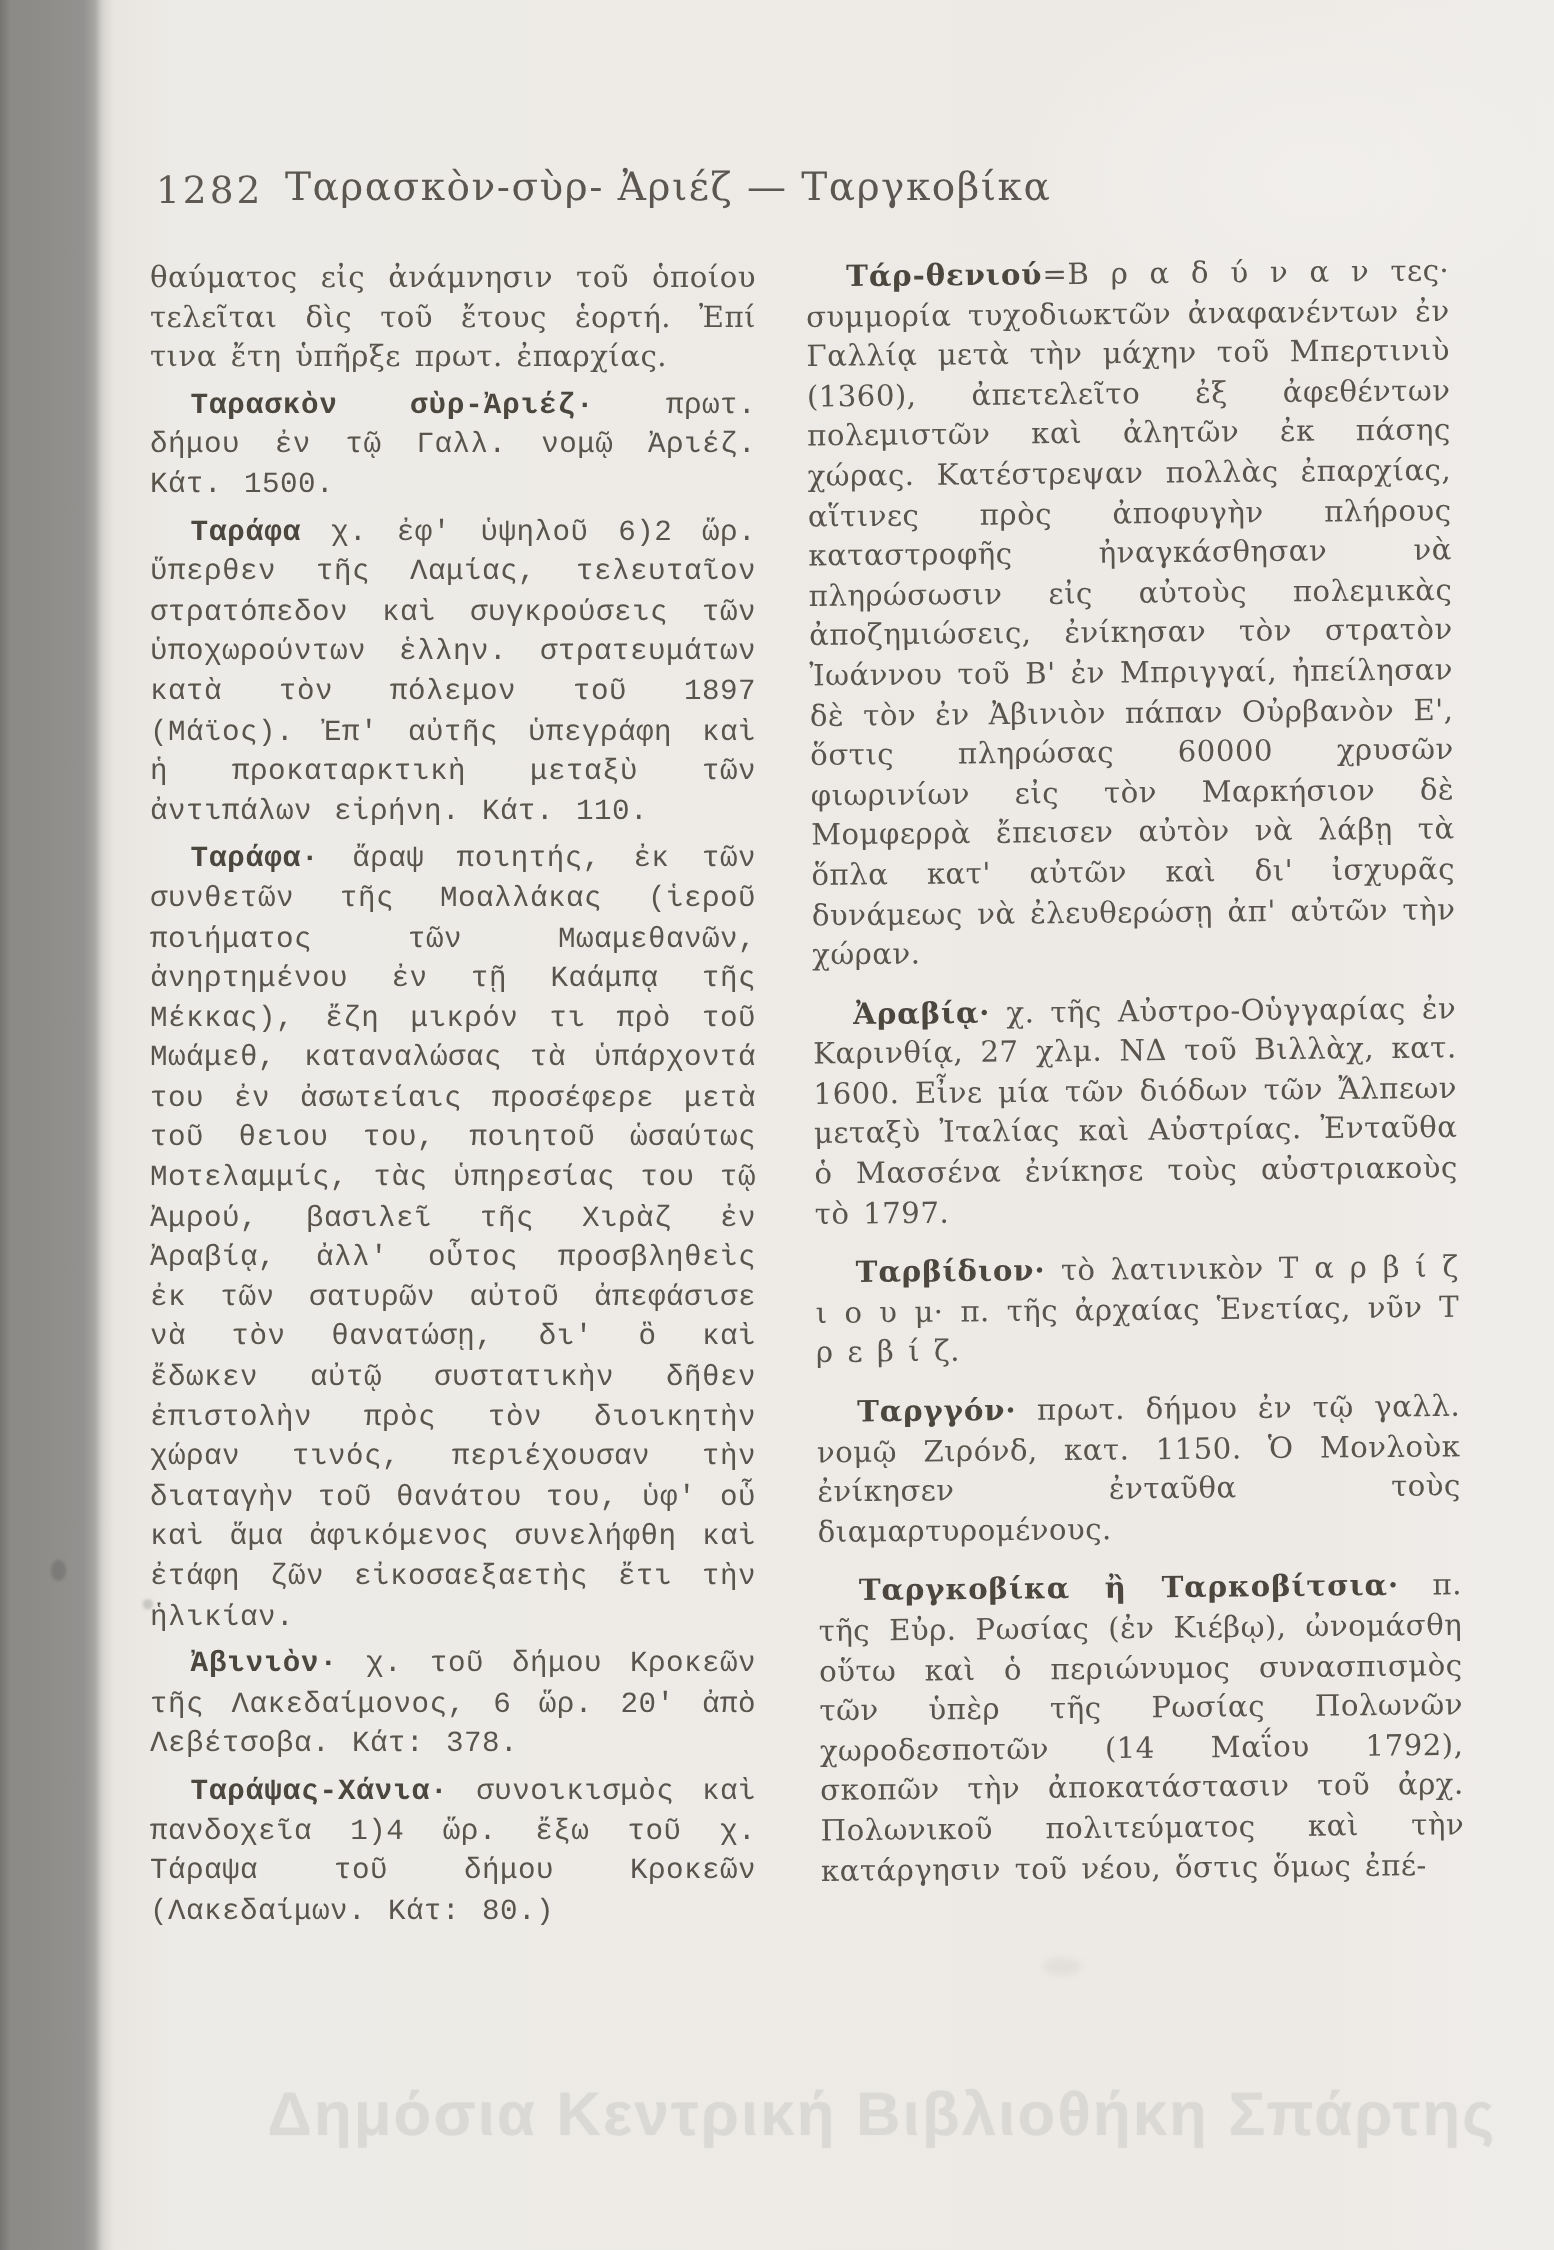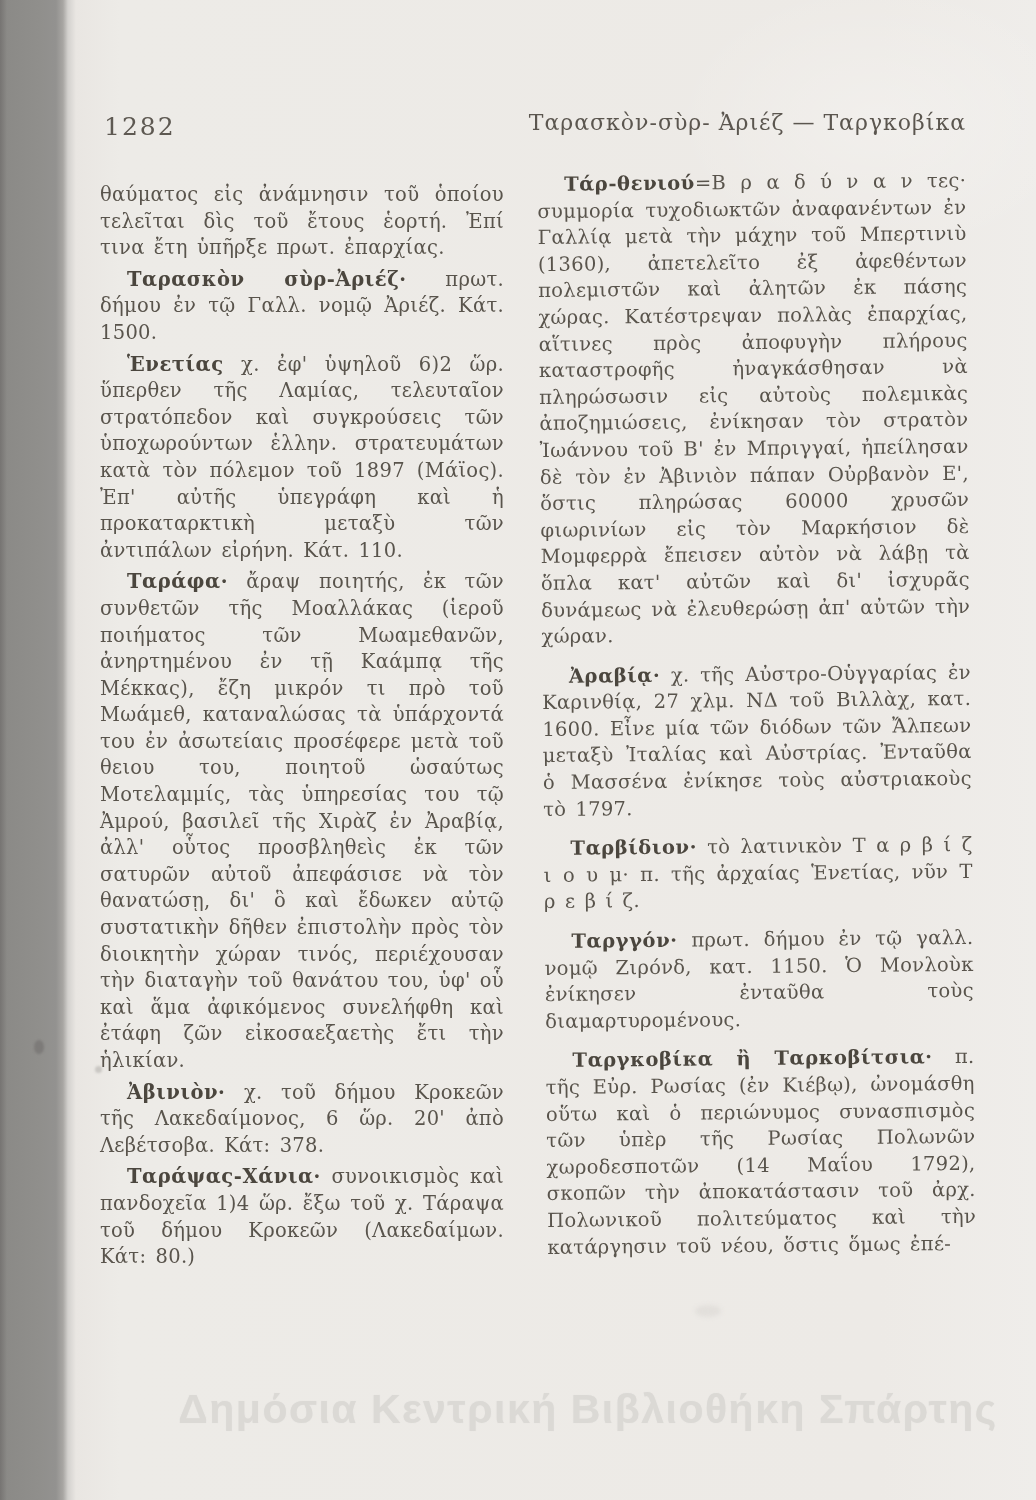--- a/index.html
+++ b/index.html
@@ -13,32 +13,32 @@
         #edeae6 85%, #efedea 100%);
     font-family:"DejaVu Serif", serif;
     color:#59544c;
   }
   .speck{position:absolute;border-radius:50%;}
   .header-row{position:absolute;top:110px;left:100px;width:866px;height:40px;}
   .page-number{
     position:absolute;left:4px;top:2px;font-size:25px;letter-spacing:2px;color:#5e5952;
   }
   .running-header{
-    position:absolute;left:0;right:0;top:0;text-align:right;padding-left:90px;
-    font-size:22px;letter-spacing:1px;color:#5b564f;
+    position:absolute;left:0;right:0;top:0;text-align:left;padding-left:90px;
+    font-size:26px;letter-spacing:1px;color:#5b564f;
   }
   .columns{
     position:absolute;top:172px;left:100px;width:866px;display:flex;gap:33px;
   }
   .col{font-size:19.5px;line-height:26.6px;text-align:justify;
        letter-spacing:.015em;word-spacing:.14em;}
-  .col-left{width:404px;margin-top:10px;}
+  .col-left{width:404px;}
   .col-right{width:429px;transform:rotate(-0.55deg);transform-origin:0 0;}
   .entry{margin:0;text-indent:27px;}
-  .col-left .entry + .entry{margin-top:5px;}
+  .col-left .entry + .entry{margin-top:5px;font-family:Liberation Mono, monospace;}
   .col-right .entry + .entry{margin-top:13px;}
   .entry.cont{text-indent:0;}
   .headword{font-weight:bold;color:#4b463e;letter-spacing:.03em;}
   .watermark{
     position:absolute;left:140px;right:0;top:1386px;text-align:center;
     font-family:"Liberation Sans", sans-serif;font-weight:bold;
     font-size:41px;letter-spacing:1.5px;color:#dbd9d5;
     text-shadow:0 0 1px rgba(219,217,213,.6);
   }
 </style>
@@ -54,21 +54,21 @@
   <div class="header-row">
     <span class="page-number">1282</span>
     <div class="running-header">Ταρασκὸν-σὺρ- Ἀριέζ — Ταργκοβίκα</div>
   </div>
 
   <div class="columns">
 
     <div class="col col-left">
       <p class="entry cont"><b class="headword"></b><span>θαύματος εἰς ἀνάμνησιν τοῦ ὁποίου τελεῖται δὶς τοῦ ἔτους ἑορτή. Ἐπί τινα ἔτη ὑπῆρξε πρωτ. ἐπαρχίας.</span></p>
       <p class="entry"><b class="headword">Ταρασκὸν σὺρ-Ἀριέζ·</b><span> πρωτ. δήμου ἐν τῷ Γαλλ. νομῷ Ἀριέζ. Κάτ. 1500.</span></p>
-      <p class="entry"><b class="headword">Ἑνετίας</b><span> χ. ἐφ' ὑψηλοῦ 6)2 ὥρ. ὕπερθεν τῆς Λαμίας, τελευταῖον στρατόπεδον καὶ συγκρούσεις τῶν ὑποχωρούντων ἑλλην. στρατευμάτων κατὰ τὸν πόλεμον τοῦ 1897 (Μάϊος). Ἐπ' αὐτῆς ὑπεγράφη καὶ ἡ προκαταρκτικὴ μεταξὺ τῶν ἀντιπάλων εἰρήνη. Κάτ. 110.</span></p>
+      <p class="entry"><b class="headword">Ταράφα</b><span> χ. ἐφ' ὑψηλοῦ 6)2 ὥρ. ὕπερθεν τῆς Λαμίας, τελευταῖον στρατόπεδον καὶ συγκρούσεις τῶν ὑποχωρούντων ἑλλην. στρατευμάτων κατὰ τὸν πόλεμον τοῦ 1897 (Μάϊος). Ἐπ' αὐτῆς ὑπεγράφη καὶ ἡ προκαταρκτικὴ μεταξὺ τῶν ἀντιπάλων εἰρήνη. Κάτ. 110.</span></p>
       <p class="entry"><b class="headword">Ταράφα·</b><span> ἄραψ ποιητής, ἐκ τῶν συνθετῶν τῆς Μοαλλάκας (ἱεροῦ ποιήματος τῶν Μωαμεθανῶν, ἀνηρτημένου ἐν τῇ Καάμπᾳ τῆς Μέκκας), ἔζη μικρόν τι πρὸ τοῦ Μωάμεθ, καταναλώσας τὰ ὑπάρχοντά του ἐν ἀσωτείαις προσέφερε μετὰ τοῦ θειου του, ποιητοῦ ὡσαύτως Μοτελαμμίς, τὰς ὑπηρεσίας του τῷ Ἀμρού, βασιλεῖ τῆς Χιρὰζ ἐν Ἀραβίᾳ, ἀλλ' οὗτος προσβληθεὶς ἐκ τῶν σατυρῶν αὐτοῦ ἀπεφάσισε νὰ τὸν θανατώσῃ, δι' ὃ καὶ ἔδωκεν αὐτῷ συστατικὴν δῆθεν ἐπιστολὴν πρὸς τὸν διοικητὴν χώραν τινός, περιέχουσαν τὴν διαταγὴν τοῦ θανάτου του, ὑφ' οὗ καὶ ἅμα ἀφικόμενος συνελήφθη καὶ ἐτάφη ζῶν εἰκοσαεξαετὴς ἔτι τὴν ἡλικίαν.</span></p>
       <p class="entry"><b class="headword">Ἀβινιὸν·</b><span> χ. τοῦ δήμου Κροκεῶν τῆς Λακεδαίμονος, 6 ὥρ. 20' ἀπὸ Λεβέτσοβα. Κάτ: 378.</span></p>
       <p class="entry"><b class="headword">Ταράψας-Χάνια·</b><span> συνοικισμὸς καὶ πανδοχεῖα 1)4 ὥρ. ἔξω τοῦ χ. Τάραψα τοῦ δήμου Κροκεῶν (Λακεδαίμων. Κάτ: 80.)</span></p>
     </div>
 
     <div class="col col-right">
       <p class="entry"><b class="headword">Τάρ-θενιού</b><span>=Β ρ α δ ύ ν α ν τες· συμμορία τυχοδιωκτῶν ἀναφανέντων ἐν Γαλλίᾳ μετὰ τὴν μάχην τοῦ Μπερτινιὺ (1360), ἀπετελεῖτο ἐξ ἀφεθέντων πολεμιστῶν καὶ ἀλητῶν ἐκ πάσης χώρας. Κατέστρεψαν πολλὰς ἐπαρχίας, αἵτινες πρὸς ἀποφυγὴν πλήρους καταστροφῆς ἠναγκάσθησαν νὰ πληρώσωσιν εἰς αὐτοὺς πολεμικὰς ἀποζημιώσεις, ἐνίκησαν τὸν στρατὸν Ἰωάννου τοῦ Β' ἐν Μπριγγαί, ἠπείλησαν δὲ τὸν ἐν Ἀβινιὸν πάπαν Οὐρβανὸν Ε', ὅστις πληρώσας 60000 χρυσῶν φιωρινίων εἰς τὸν Μαρκήσιον δὲ Μομφερρὰ ἔπεισεν αὐτὸν νὰ λάβῃ τὰ ὅπλα κατ' αὐτῶν καὶ δι' ἰσχυρᾶς δυνάμεως νὰ ἐλευθερώσῃ ἀπ' αὐτῶν τὴν χώραν.</span></p>
       <p class="entry"><b class="headword">Ἀραβίᾳ·</b><span> χ. τῆς Αὐστρο-Οὑγγαρίας ἐν Καρινθίᾳ, 27 χλμ. ΝΔ τοῦ Βιλλὰχ, κατ. 1600. Εἶνε μία τῶν διόδων τῶν Ἄλπεων μεταξὺ Ἰταλίας καὶ Αὐστρίας. Ἐνταῦθα ὁ Μασσένα ἐνίκησε τοὺς αὐστριακοὺς τὸ 1797.</span></p>
       <p class="entry"><b class="headword">Ταρβίδιον·</b><span> τὸ λατινικὸν Τ α ρ β ί ζ ι ο υ μ· π. τῆς ἀρχαίας Ἑνετίας, νῦν Τ ρ ε β ί ζ.</span></p>
       <p class="entry"><b class="headword">Ταργγόν·</b><span> πρωτ. δήμου ἐν τῷ γαλλ. νομῷ Ζιρόνδ, κατ. 1150. Ὁ Μονλοὺκ ἐνίκησεν ἐνταῦθα τοὺς διαμαρτυρομένους.</span></p>

